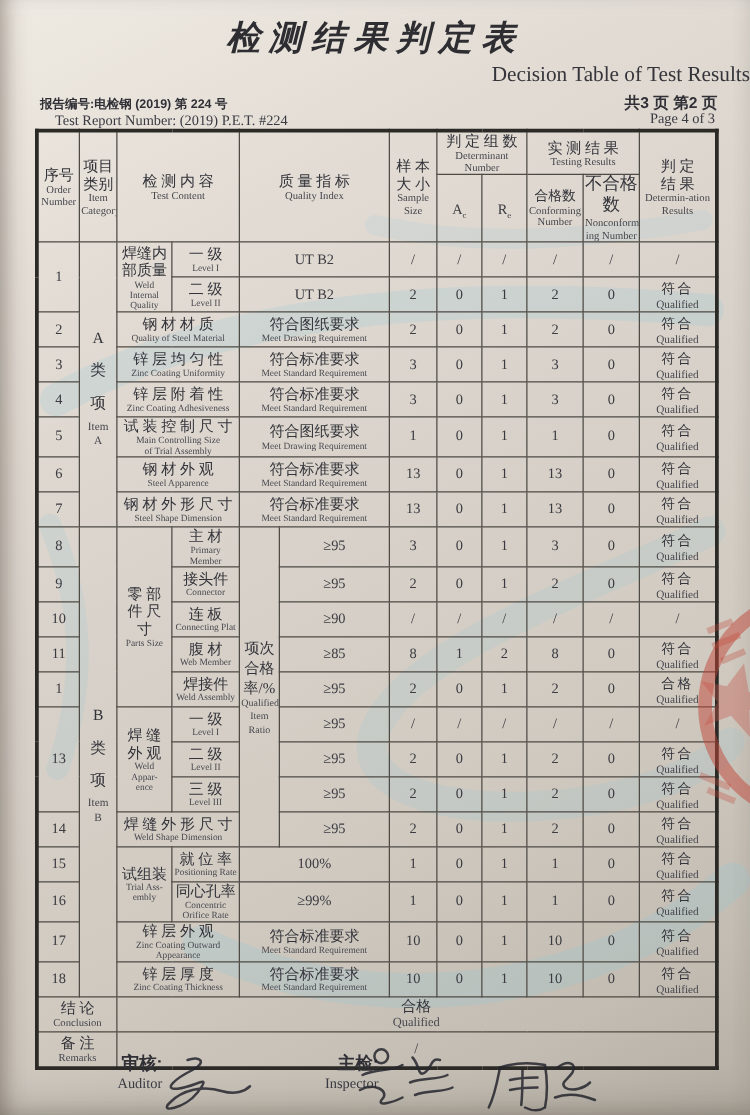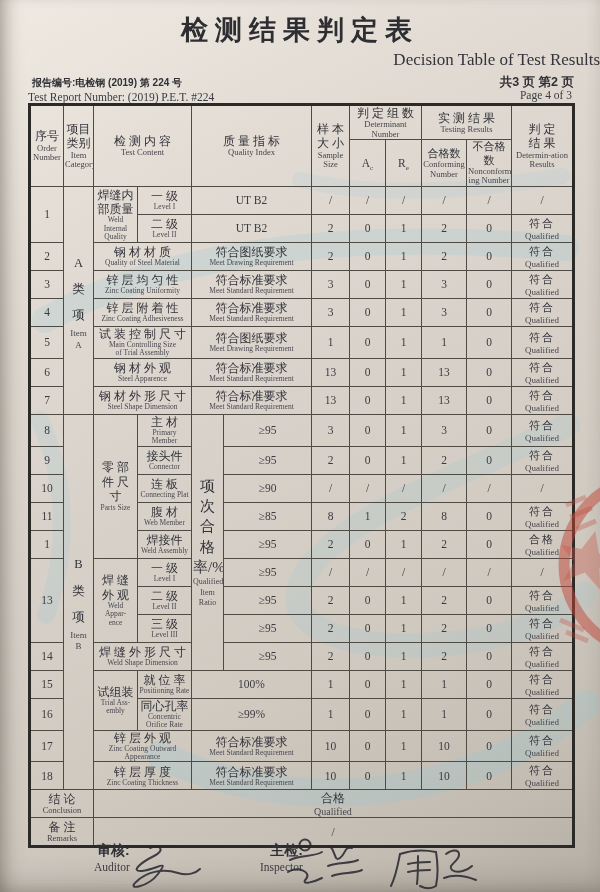--- a/index.html
+++ b/index.html
@@ -9,42 +9,42 @@
     background:linear-gradient(152deg,#efeae2 0%,#e2dcd4 22%,#d8d2ca 45%,#d0cac1 68%,#c2bcb2 88%,#b3ada3 100%);
     box-shadow:inset 14px 0 20px -12px rgba(70,58,45,.5),
                inset -6px 0 18px -12px rgba(110,100,90,.35),
                inset 0 -22px 30px -20px rgba(95,88,78,.45),
                inset 0 10px 25px -18px rgba(255,255,255,.8);}
   .wm{position:absolute;left:0;top:0;z-index:0;pointer-events:none;}
   .stamp{position:absolute;left:0;top:0;z-index:3;pointer-events:none;}
   .hdr{position:absolute;left:0;top:0;width:100%;z-index:1;}
   .title-zh{position:absolute;top:12px;left:0;width:100%;text-align:center;
     font-family:"Liberation Sans","DejaVu Sans",sans-serif;font-weight:bold;
-    font-size:27px;letter-spacing:7px;color:#2d2d32;}
+    font-size:27px;letter-spacing:7px;color:#2d2d32;font-style:italic;}
   .title-en{position:absolute;top:50px;left:0;width:100%;text-align:right;
     font-size:17px;color:#34343a;}
   .repno-zh{position:absolute;top:76px;left:32px;
     font-family:"Liberation Sans","DejaVu Sans",sans-serif;font-weight:bold;font-size:10px;color:#303036;}
-  .repno-en{position:absolute;top:91px;left:28px;font-size:11.5px;color:#3a3a42;}
+  .repno-en{position:absolute;top:91px;left:44px;font-size:11.5px;color:#3a3a42;}
   .pages-zh{position:absolute;top:74px;right:26px;
     font-family:"Liberation Sans","DejaVu Sans",sans-serif;font-weight:bold;font-size:12.5px;color:#303036;}
   .pages-en{position:absolute;top:89px;right:28px;font-size:11.5px;color:#3a3a42;}
   table#dtable{position:absolute;left:28px;top:103px;width:544px;z-index:1;
     border-collapse:collapse;table-layout:fixed;border:3px solid #2c2a26;}
   #dtable td{border:1px solid #4e4a44;text-align:center;vertical-align:middle;
     padding:0 1px;height:27px;overflow:hidden;}
   .zh{font-size:12px;line-height:1.2;color:#33333a;white-space:pre-line;}
   .en{font-size:7.5px;line-height:1.1;color:#48484f;white-space:pre-line;}
   .hen{font-size:8.5px;line-height:1.12;color:#45454c;white-space:pre-line;}
   .num{font-size:11.5px;color:#3a3a40;}
   .res-zh{font-size:11px;letter-spacing:2px;color:#34343b;}
   .res-en{font-size:9px;color:#46464d;}
   .cat .zh{line-height:2.1;font-size:12.5px;}
   .cat .en{font-size:9px;line-height:1.25;}
-  .vlab .zh{font-size:15px;line-height:1.35;}
+  .vlab .zh{font-size:12px;line-height:1.35;}
   .vlab .en{font-size:8px;line-height:1.3;}
   td.hh1{height:36px;} td.hh2{height:30px;}
   td.hcl{height:30px;} td.hrm{height:34px;}
   td.leftcell{text-align:left;padding-left:48px;}
   td.leftcell2{text-align:left;padding-left:56px;}
   sub{font-size:7px;}
   .sigs{position:absolute;left:0;top:830px;width:600px;height:62px;z-index:2;}
   .sig-label-zh{font-family:Liberation Sans, sans-serif;font-weight:bold;
     font-size:14px;color:#303036;text-align:right;}
   .sig-label-en{font-size:11.5px;color:#3a3a42;margin-left:32px;}
@@ -128,21 +128,21 @@
           </td>
     </tr>
     <tr>
       <td class="hh2"><span class="num"><span>A</span><sub>c</sub></span></td>
       <td class="hh2"><span class="num"><span>R</span><sub>e</sub></span></td>
       <td class="hh2">
             <div class="zh" style="font-size:11px">合格数</div>
             <div class="hen">Conforming Number</div>
           </td>
       <td class="hh2">
-            <div class="zh" style="font-size:11px">不合格数</div>
+            <div class="zh" style="font-size:14px">不合格数</div>
             <div class="hen">Nonconform-ing Number</div>
           </td>
     </tr>
 
     <tr>
       <td rowspan="2" class="num">1</td>
       <td rowspan="8" class="cat">
             <div class="zh">A
 类
 项</div>

